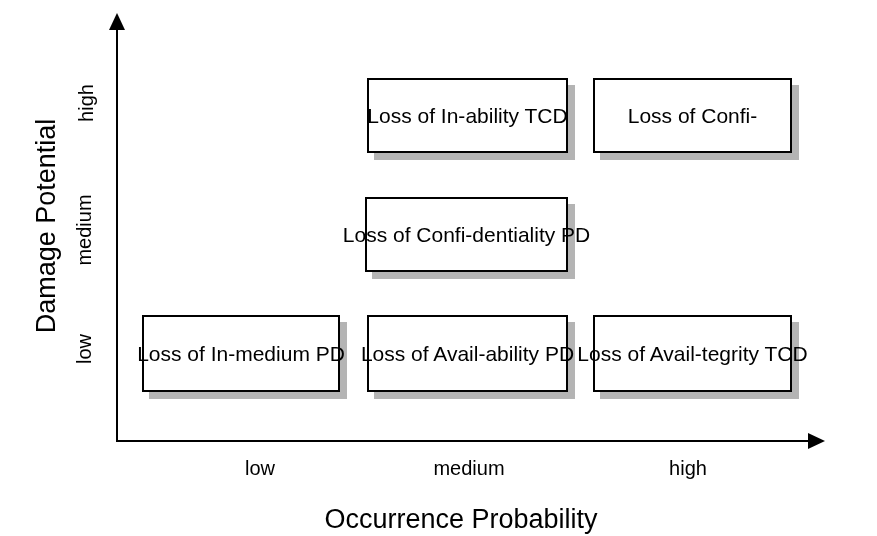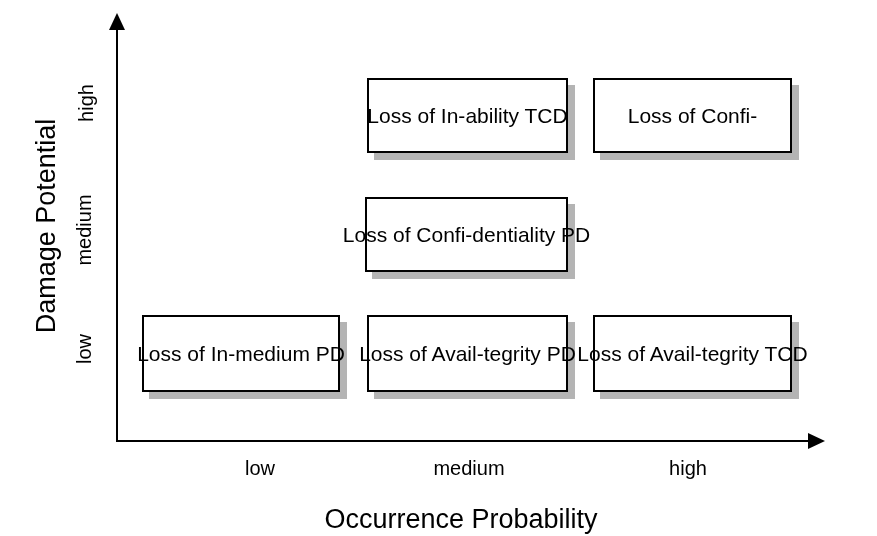--- a/index.html
+++ b/index.html
@@ -98,20 +98,20 @@
   <div class="mbox mbox-cpd">
     <span>Loss of Confi-</span>
     <span>dentiality PD</span>
   </div>
   <div class="mbox mbox-ipd">
     <span>Loss of In-</span>
     <span>medium PD</span>
   </div>
   <div class="mbox mbox-apd">
     <span>Loss of Avail-</span>
-    <span>tegrity PD</span>
+    <span>ability PD</span>
   </div>
   <div class="mbox mbox-atcd">
     <span>Loss of Avail-</span>
     <span>tegrity TCD</span>
   </div>
 
 </div>
 
 </body></html>

